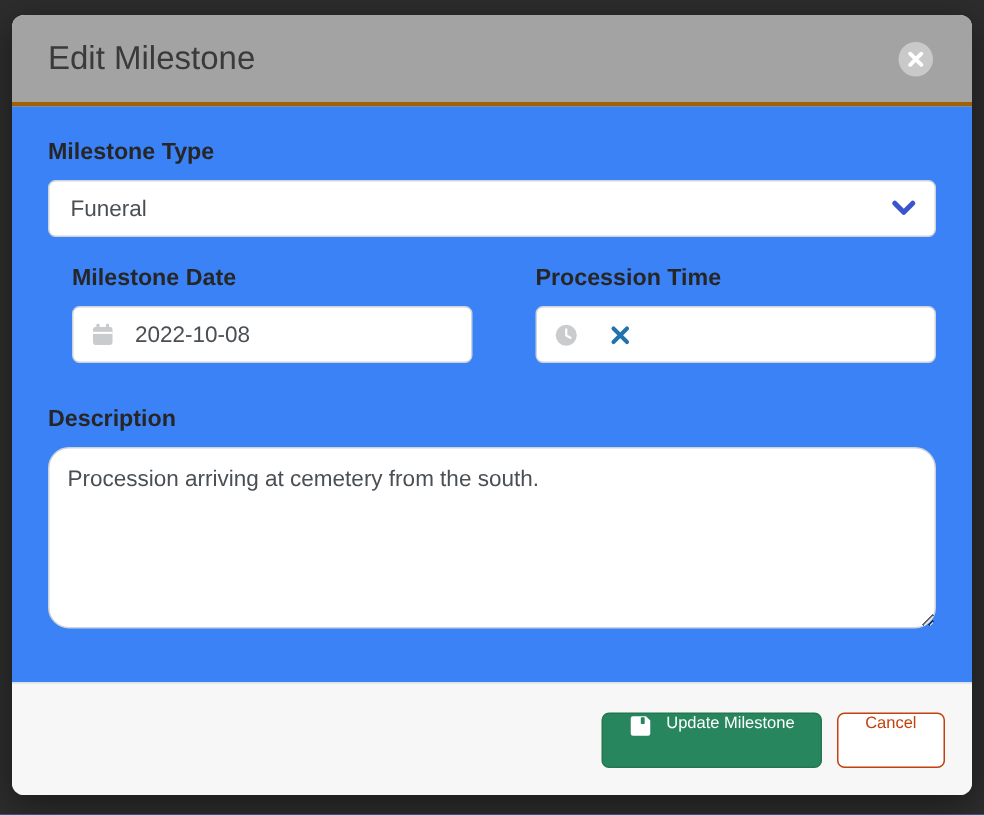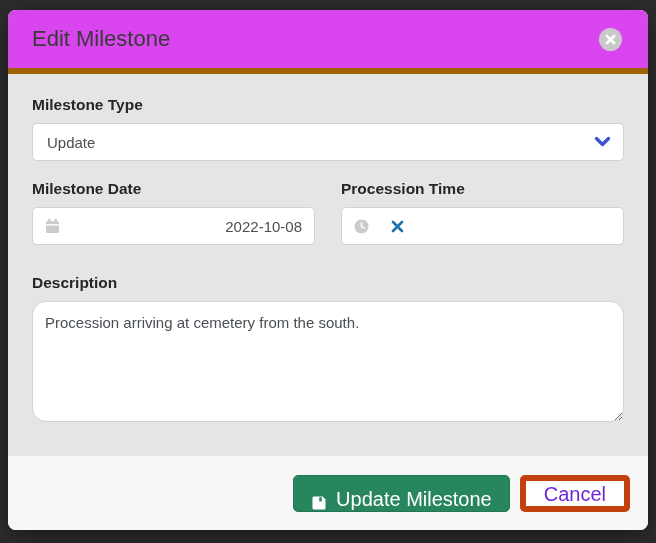--- a/index.html
+++ b/index.html
@@ -17,22 +17,22 @@
     width: 640px; height: 520px;
     background: #ffffff;
     border-radius: 8px;
     overflow: hidden;
     display: flex;
     flex-direction: column;
     box-shadow: 0 6px 24px rgba(0,0,0,0.45);
   }
   
   .modal-header {
-    background: #d946ef;
-    border-bottom: 6px solid #a16207;
+    background: #a3a3a3;
+    border-bottom: 3px solid #a16207;
     padding: 15px 24px;
     display: flex;
     align-items: center;
     justify-content: space-between;
     flex: 0 0 auto;
   }
   .modal-title {
     font-size: 22px;
     font-weight: 400;
     color: #3a3a3a;
@@ -47,21 +47,21 @@
     display: flex;
     align-items: center;
     justify-content: center;
     cursor: pointer;
     padding: 0;
     margin-right: 2px;
   }
   .close-btn svg { display: block; }
   
   .modal-body {
-    background: #e5e5e5;
+    background: #3b82f6;
     padding: 22px 24px 0 24px;
     flex: 1 1 auto;
   }
   .form-label {
     display: block;
     font-size: 15.5px;
     font-weight: 700;
     color: #262626;
     margin-bottom: 9px;
   }
@@ -69,40 +69,40 @@
   .control {
     display: flex;
     align-items: center;
     height: 38px;
     border: 1px solid #ced4da;
     border-radius: 5px;
     background: #ffffff;
     padding: 0 12px;
     width: 100%;
   }
-  .control .grow { flex: 1 1 auto; text-align: right; }
+  .control .grow { flex: 1 1 auto; }
   .value-text {
     font-size: 15px;
     color: #4a4f54;
     border: none;
     outline: none;
     background: transparent;
     width: 100%;
     font-family: "Liberation Sans", sans-serif;
     padding: 0;
   }
   .select-control { justify-content: space-between; cursor: pointer; }
   .select-control .value-text { padding-left: 2px; }
   .icon-left { margin-right: 14px; display: flex; align-items: center; }
   .row-2col {
     display: flex;
     gap: 26px;
     margin-bottom: 29px;
   }
-  .col { flex: 1 1 0; min-width: 0; }
+  .col { flex: 1 1 0; min-width: 0; margin-left: 16px; }
   .clear-x {
     border: none; background: transparent; padding: 0;
     cursor: pointer;
     display: flex; align-items: center;
     margin-left: 8px;
   }
   textarea.description {
     width: 100%;
     height: 121px;
     border: 1px solid #ced4da;
@@ -123,38 +123,38 @@
     height: 75px;
     display: flex;
     align-items: center;
     justify-content: flex-end;
     gap: 10px;
     flex: 0 0 auto;
   }
   .btn {
     height: 37px;
     border-radius: 5px;
-    font-size: 20px;
+    font-size: 11px;
     font-family: "Liberation Sans", sans-serif;
     cursor: pointer;
     display: inline-flex;
-    align-items: flex-end;
+    align-items: flex-start;
     justify-content: center;
   }
   .btn-success {
     background: #28865f;
     border: 1px solid #23774f;
     color: #ffffff;
     padding: 0 17px;
     gap: 9px;
   }
   .btn-cancel {
     background: #ffffff;
-    border: 6px solid #c2410c;
-    color: #6d28d9;
+    border: 1px solid #c2410c;
+    color: #c2410c;
     padding: 0 18px;
   }
 </style>
 </head>
 <body>
 
 <div class="modal">
 
   <div class="modal-header">
     <div class="modal-title">Edit Milestone</div>
@@ -165,21 +165,21 @@
         </svg>
       </span>
     </button>
   </div>
 
   <div class="modal-body">
 
     <div class="form-group">
       <label class="form-label">Milestone Type</label>
       <div class="control select-control" role="combobox">
-        <span class="value-text">Update</span>
+        <span class="value-text">Funeral</span>
         <span style="display:flex;">
           <svg width="17" height="12" viewBox="0 0 17 12">
             <path d="M2.5 2.5 L8.5 8.5 L14.5 2.5" fill="none" stroke="#3b55ce" stroke-width="3.4" stroke-linecap="round" stroke-linejoin="round"></path>
           </svg>
         </span>
       </div>
     </div>
 
     <div class="row-2col">
 

